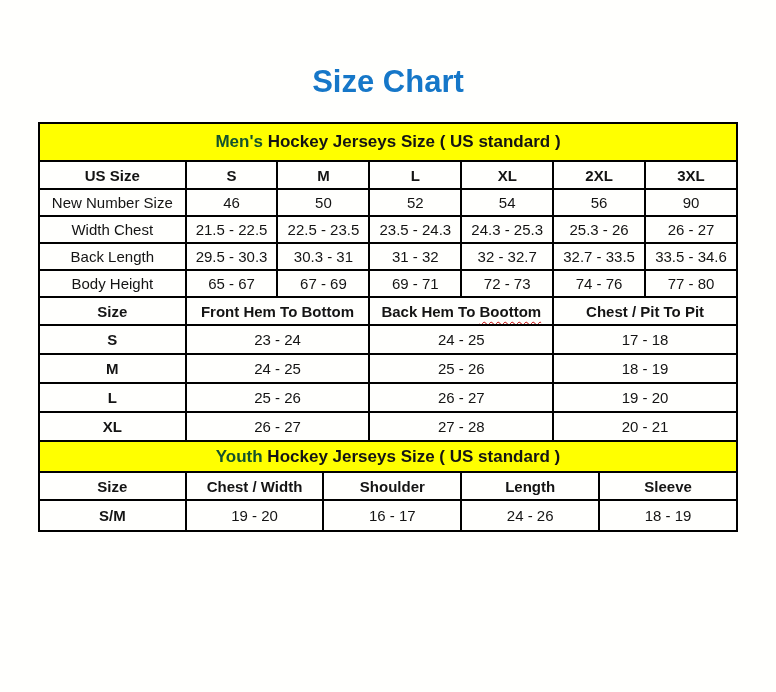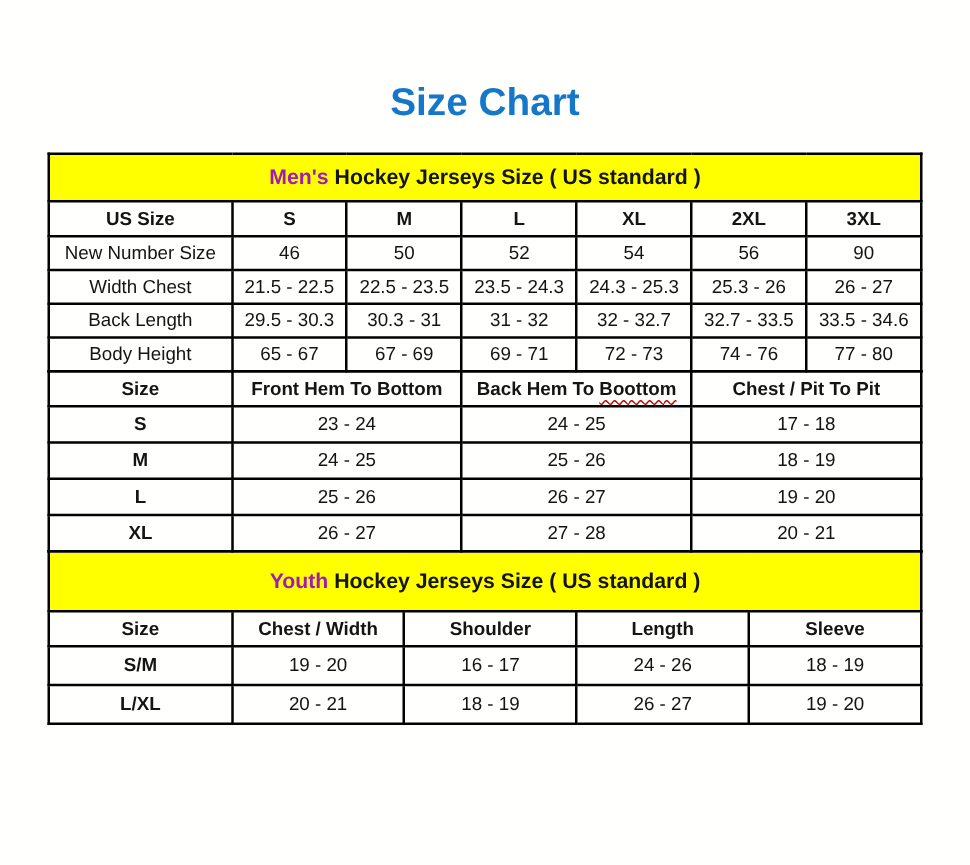--- a/index.html
+++ b/index.html
@@ -14,24 +14,24 @@
   .chart-wrap{width:700px;margin:22px 0 0 38px;}
   table.tbl{
     width:100%;border-collapse:collapse;table-layout:fixed;
   }
   table.tbl + table.tbl{margin-top:-2px;}
   .tbl td,.tbl th{
     border:2px solid #000;text-align:center;vertical-align:middle;
     padding:0;color:#141414;overflow:hidden;white-space:nowrap;
   }
   tr.band td{background:#FFFF00;font-weight:700;font-size:17px;}
-  .red{color:#a21caf;}
+  .red{color:#14532d;}
   tr.band-m{height:38px;}
   tr.band-w{height:35px;}
-  tr.band-y{height:48px;}
+  tr.band-y{height:31px;}
   tr.hd{height:28px;}
   tr.hd th{font-size:15px;font-weight:700;}
   tr.dm{height:27px;}
   tr.dw{height:29px;}
   tr.dy{height:31px;}
   td.val{font-size:15px;font-weight:400;}
   td.lbl{font-size:15px;font-weight:400;}
   td.lblb{font-size:15px;font-weight:700;}
   .typo{
     text-decoration:underline;
@@ -185,24 +185,17 @@
           <th>Length</th>
           <th>Sleeve</th>
         </tr>
         <tr class="dy">
           <td class="lblb">S/M</td>
           <td class="val">19 - 20</td>
           <td class="val">16 - 17</td>
           <td class="val">24 - 26</td>
           <td class="val">18 - 19</td>
         </tr>
-        <tr class="dy">
-          <td class="lblb">L/XL</td>
-          <td class="val">20 - 21</td>
-          <td class="val">18 - 19</td>
-          <td class="val">26 - 27</td>
-          <td class="val">19 - 20</td>
-        </tr>
       </tbody>
     </table>
 
   </div>
 </div>
 
 </body></html>

